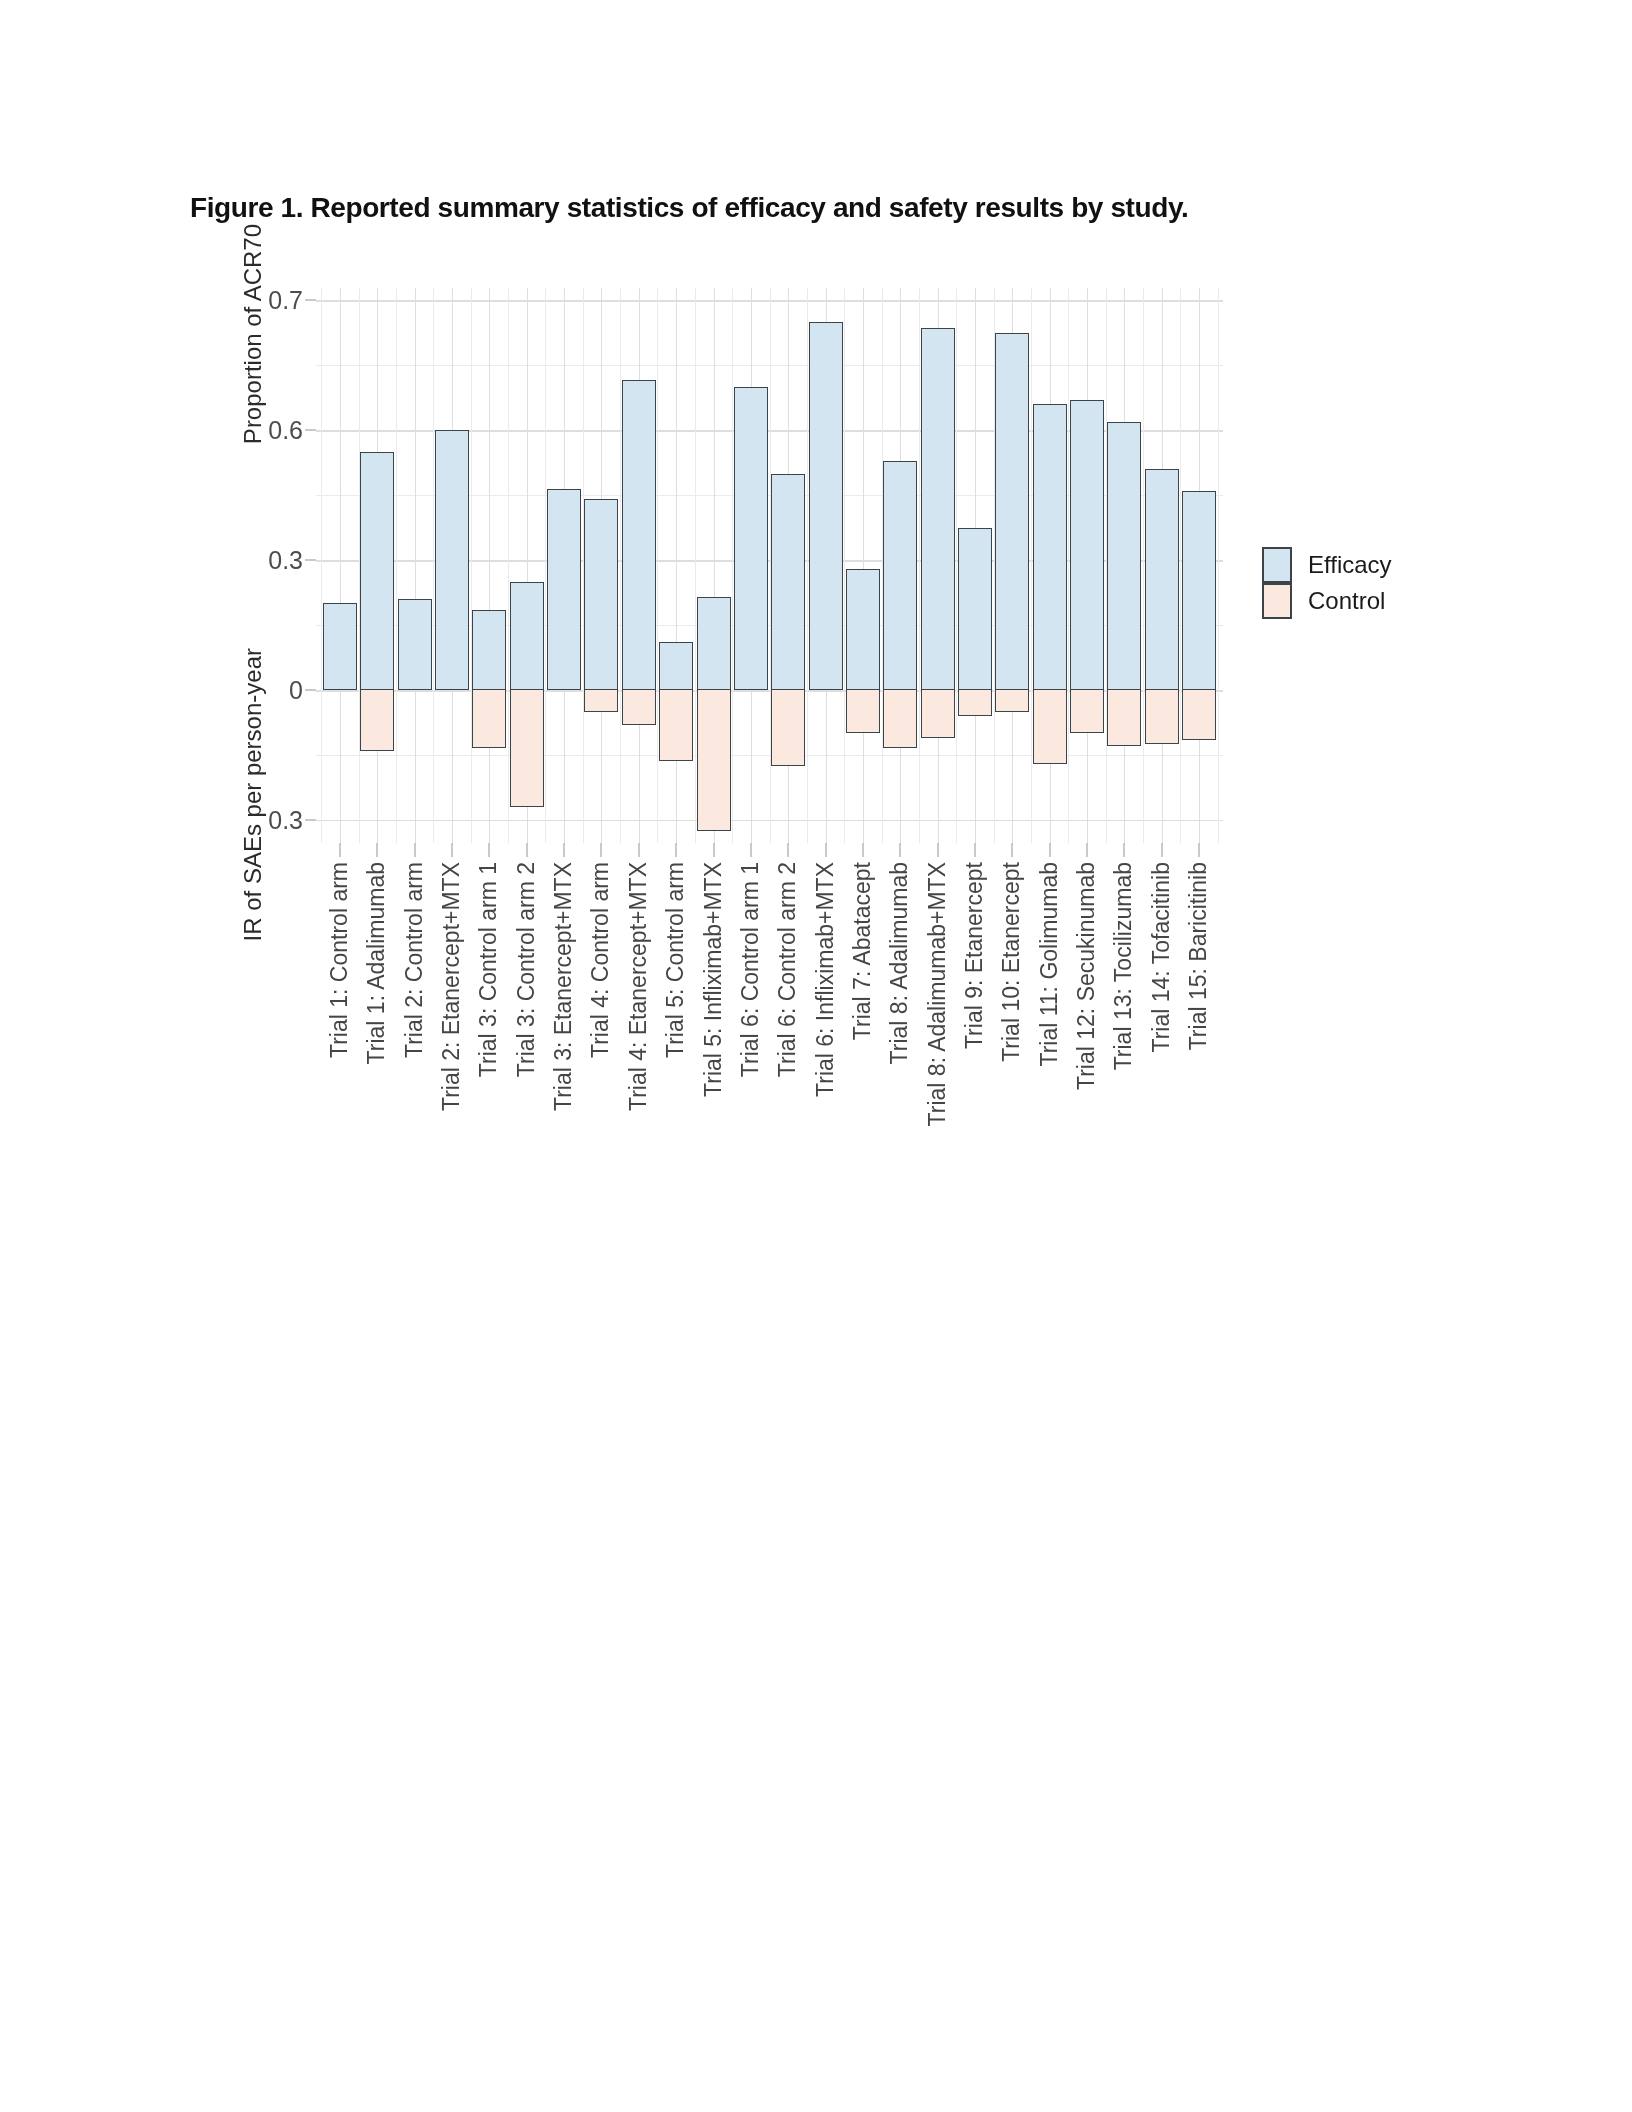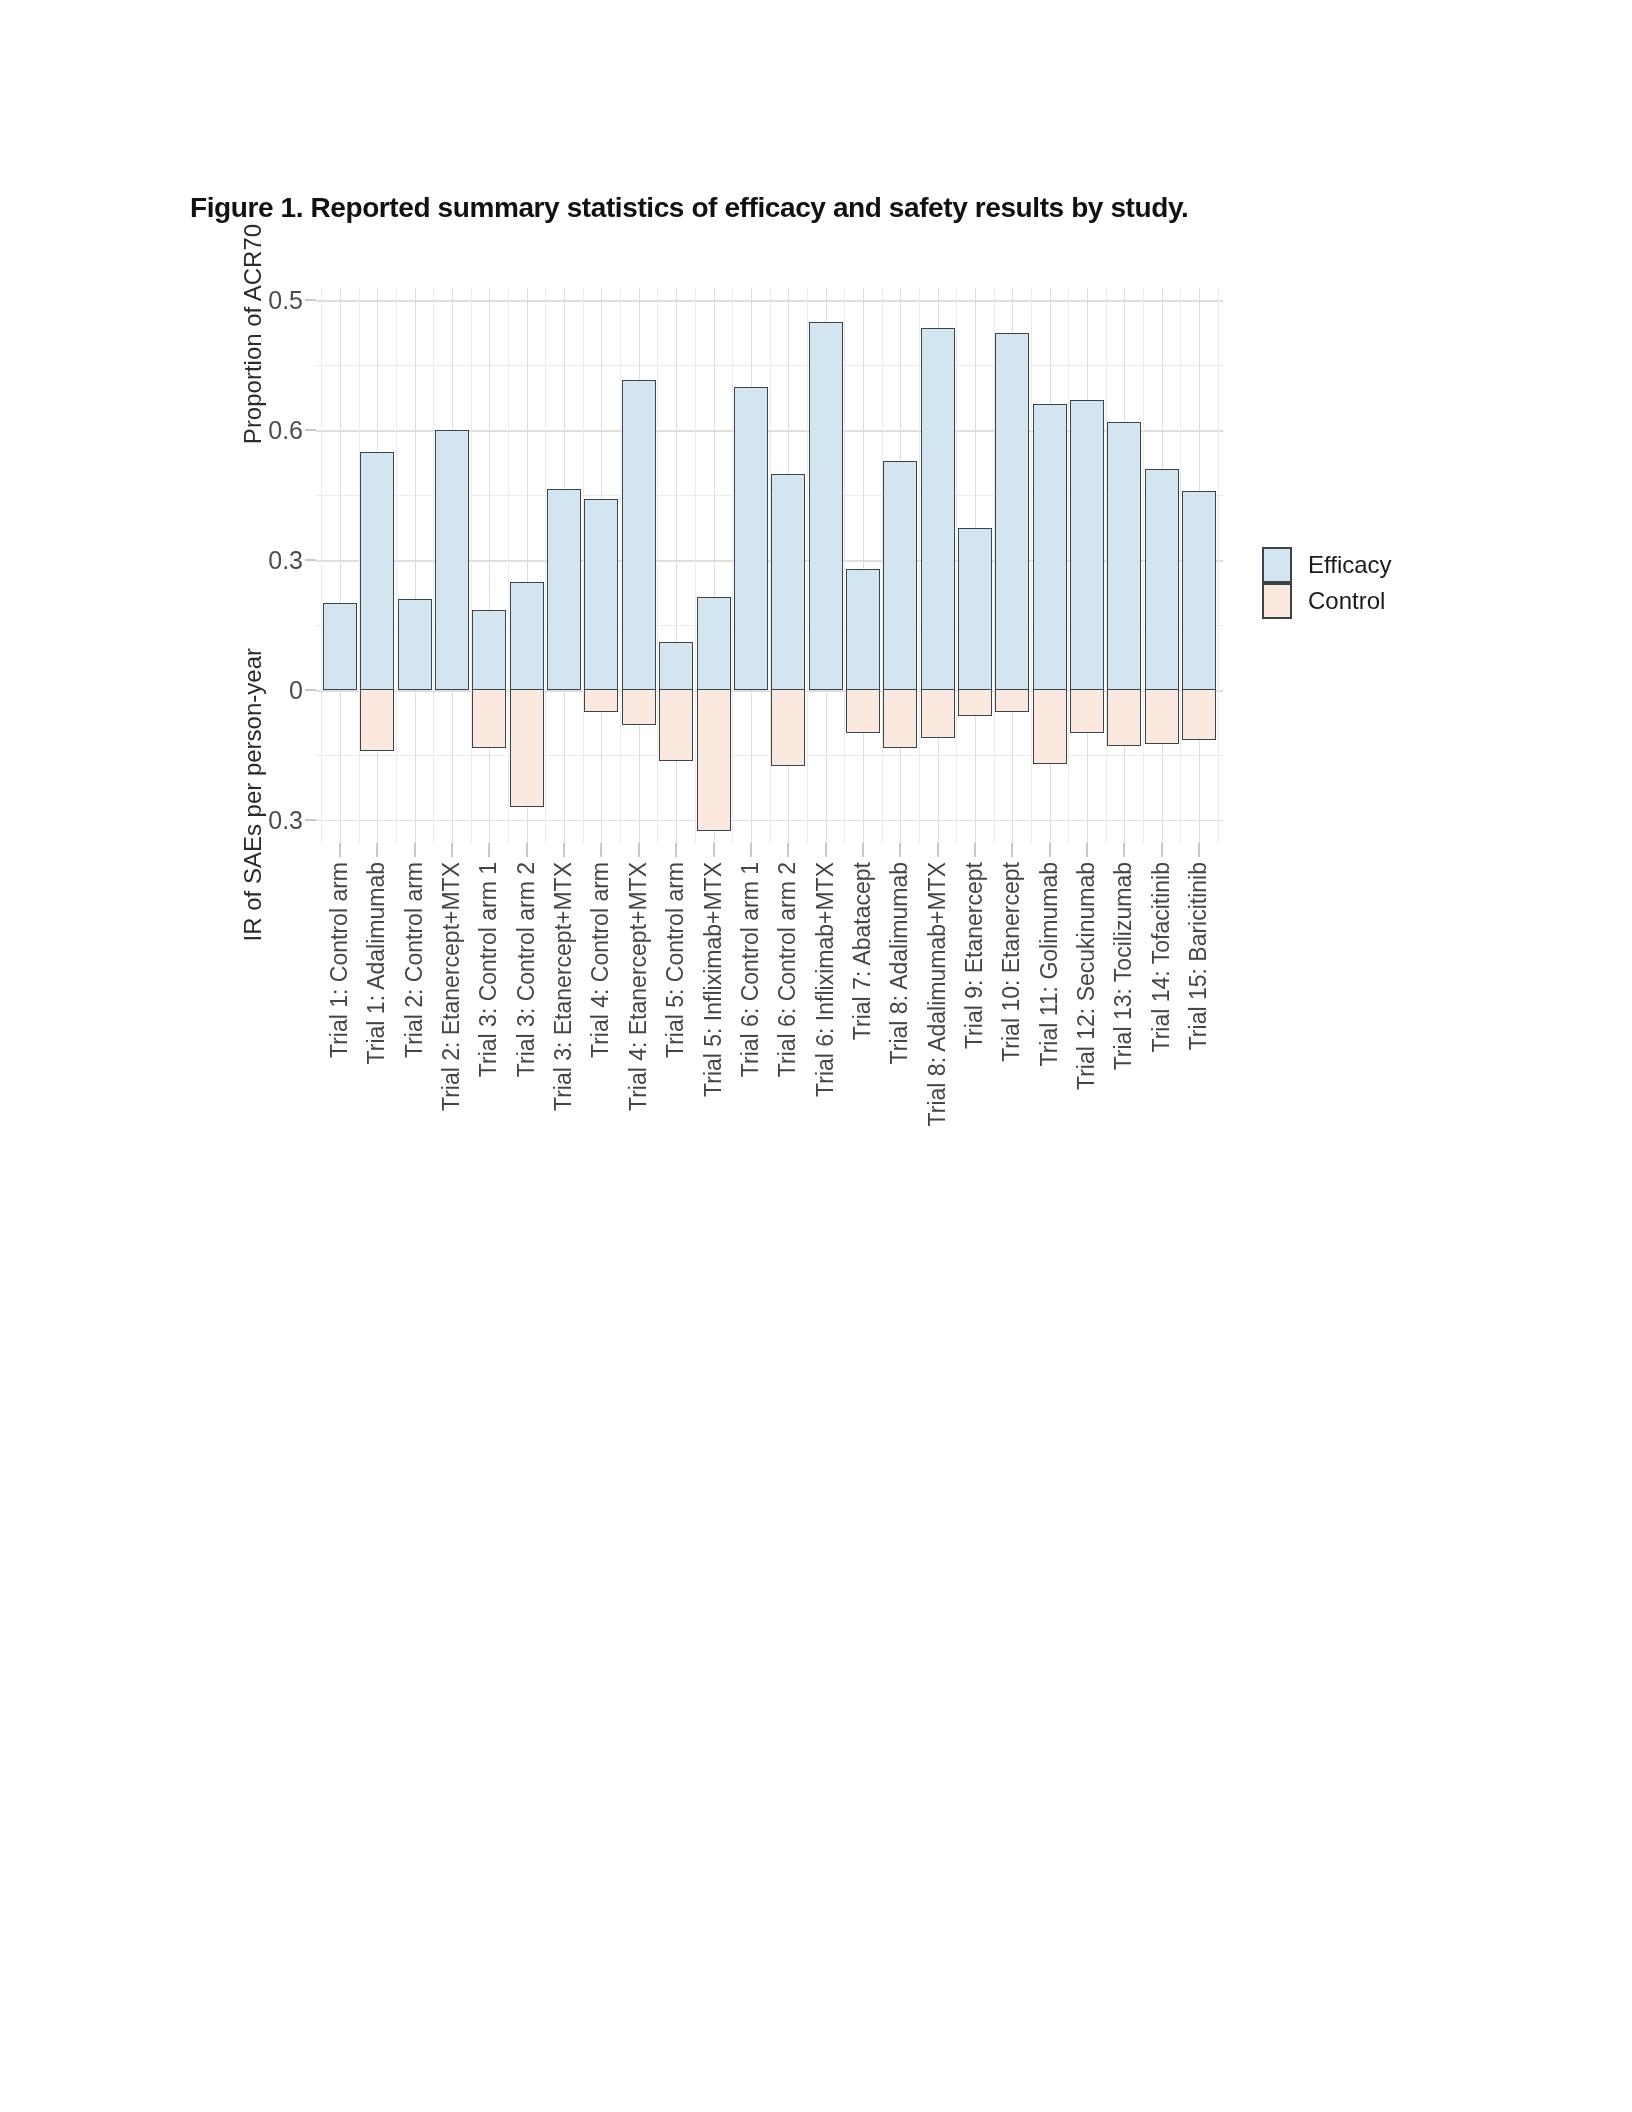--- a/index.html
+++ b/index.html
@@ -161,21 +161,21 @@
         <div class="legend-swatch" id="sw-safety" style="background: rgb(251, 233, 223);"></div>
         <div class="legend-label">Control</div>
       </div>
     </div>
   <div class="ytick-label" style="top: 675px;">0</div>
       <div class="ytick-mark" style="top: 689px;"></div>
       <div class="ytick-label" style="top: 545.1px;">0.3</div>
       <div class="ytick-mark" style="top: 559.1px;"></div>
       <div class="ytick-label" style="top: 415.2px;">0.6</div>
       <div class="ytick-mark" style="top: 429.2px;"></div>
-      <div class="ytick-label" style="top: 285.3px;">0.5</div>
+      <div class="ytick-label" style="top: 285.3px;">0.7</div>
       <div class="ytick-mark" style="top: 299.3px;"></div>
       <div class="ytick-label" style="top: 804.9px;">0.3</div>
       <div class="ytick-mark" style="top: 818.9px;"></div>
       <div class="xtick-mark" style="left: 339px;"></div>
       <div class="xlab" style="left: 325px;">Trial 1: Control arm</div>
       <div class="xtick-mark" style="left: 376.35px;"></div>
       <div class="xlab" style="left: 362.35px;">Trial 1: Adalimumab</div>
       <div class="xtick-mark" style="left: 413.7px;"></div>
       <div class="xlab" style="left: 399.7px;">Trial 2: Control arm</div>
       <div class="xtick-mark" style="left: 451.05px;"></div>

